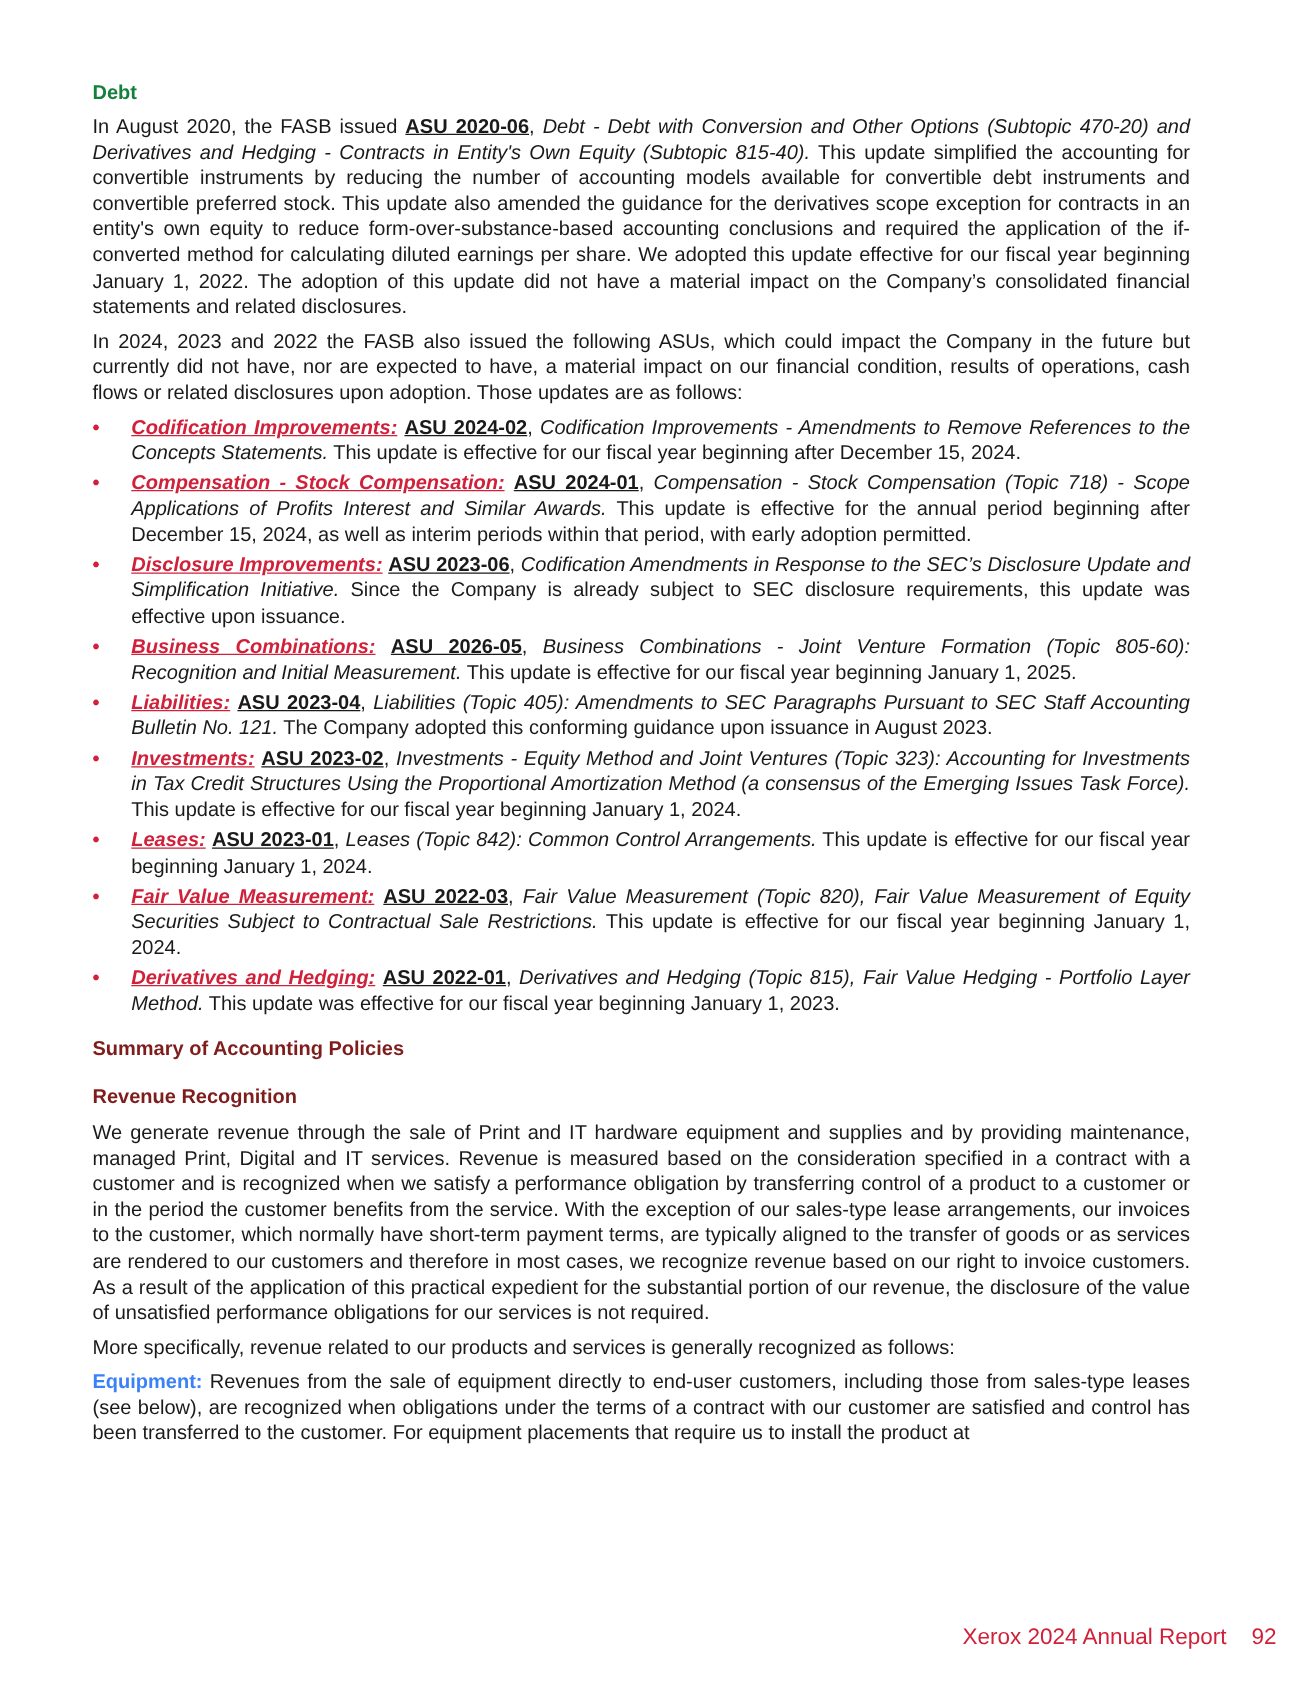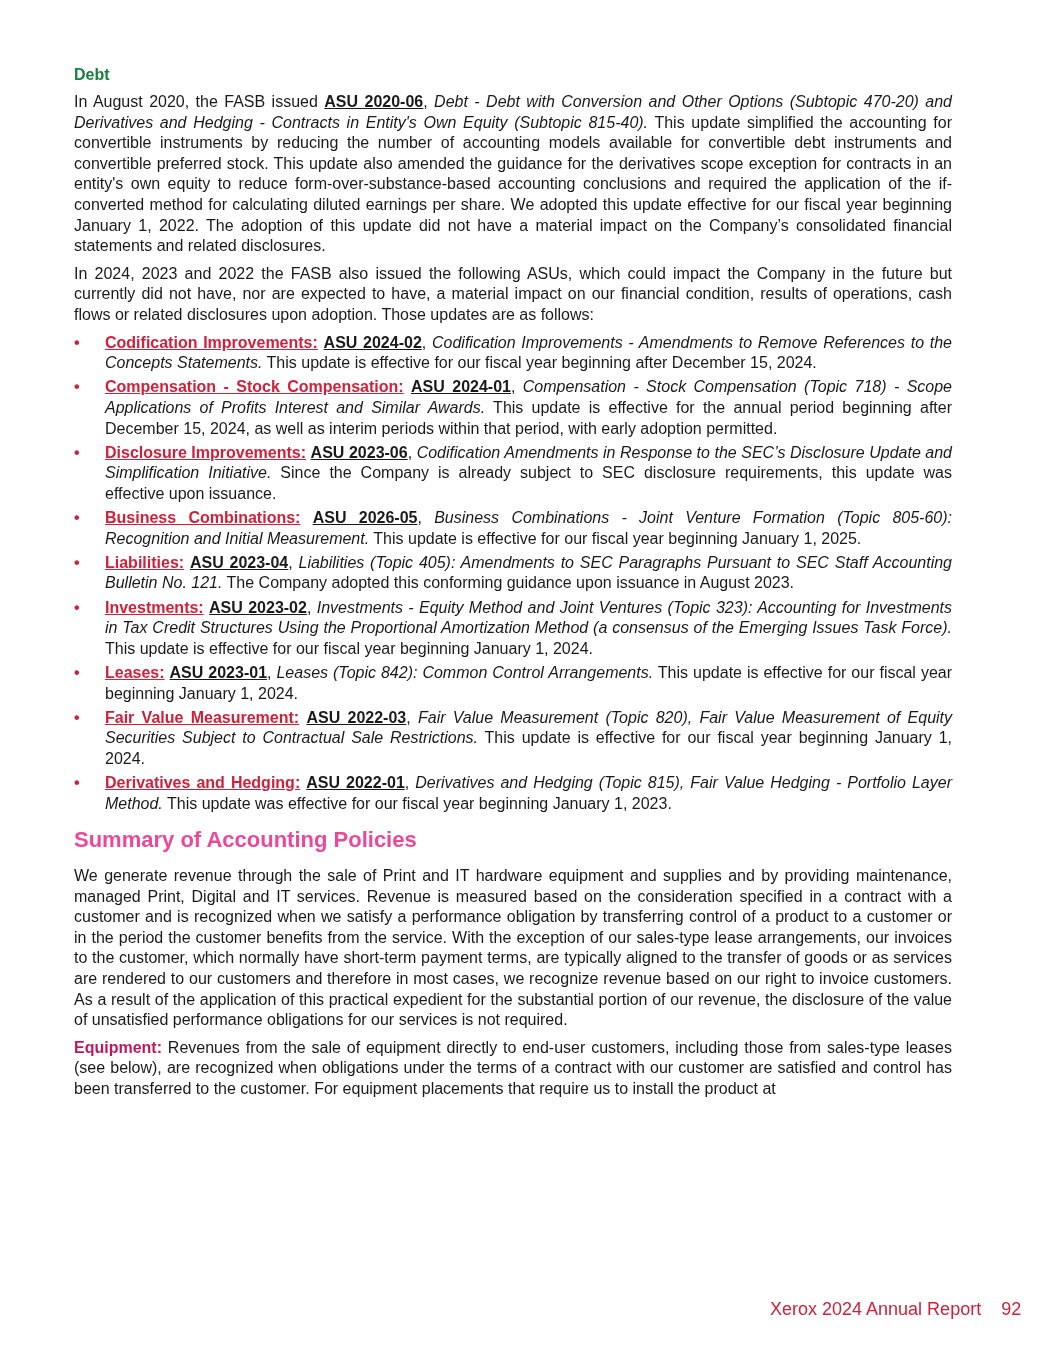--- a/index.html
+++ b/index.html
@@ -2,29 +2,29 @@
 <html><head>
   <meta charset="utf-8">
   <style>
     html, body { margin: 0; padding: 0; background: #ffffff; }
     body {
       width: 1048px; height: 1365px; position: relative; overflow: hidden;
       font-family: "Liberation Sans", sans-serif; color: #1a1a1a;
     }
     .page { position: absolute; left: 74px; top: 64px; width: 878px; }
     .h-small { color: #15803d; font-weight: bold; font-size: 16px; margin: 0 0 7px 0; line-height: 21px; }
-    .h-large { color: #ec4899; font-weight: bold; font-size: 22px; margin: 0; line-height: 24px; }
+    .h-large { color: #7f1d1d; font-weight: bold; font-size: 16px; margin: 0; line-height: 24px; }
     p { margin: 0 0 7px 0; font-size: 16px; line-height: 20.6px; text-align: justify; }
     .asu { font-weight: bold; text-decoration: underline; }
     .it { font-style: italic; }
     ul.bullets { list-style: none; margin: 0 0 0 0; padding: 0; }
     ul.bullets li { position: relative; padding-left: 31px; font-size: 16px; line-height: 20.6px; text-align: justify; margin-bottom: 3.6px; }
     ul.bullets li .dot { position: absolute; left: 0; top: 0; color: #d0203a; font-weight: bold; }
-    .topic { color: #d0203a; font-weight: bold; text-decoration: underline; }
-    .lead { color: #be185d; font-weight: bold; }
+    .topic { color: #d0203a; font-style: italic; font-weight: bold; text-decoration: underline; }
+    .lead { color: #3b82f6; font-weight: bold; }
     .spacer-a { height: 10px; }
     .spacer-b { height: 14px; }
     .footer { position: absolute; top: 1299px; left: 770px; font-size: 18px; color: #d0203a; }
     .footer .num { margin-left: 20px; }
   </style>
 </head>
 <body>
 
 <div class="page">
 
@@ -41,20 +41,22 @@
     <li><span class="dot">•</span><span class="topic">Liabilities:</span> <span class="asu">ASU 2023-04</span><span>, </span><span class="it">Liabilities (Topic 405): Amendments to SEC Paragraphs Pursuant to SEC Staff Accounting Bulletin No. 121.</span><span> The Company adopted this conforming guidance upon issuance in August 2023.</span></li>
     <li><span class="dot">•</span><span class="topic">Investments:</span> <span class="asu">ASU 2023-02</span><span>, </span><span class="it">Investments - Equity Method and Joint Ventures (Topic 323): Accounting for Investments in Tax Credit Structures Using the Proportional Amortization Method (a consensus of the Emerging Issues Task Force).</span><span> This update is effective for our fiscal year beginning January 1, 2024.</span></li>
     <li><span class="dot">•</span><span class="topic">Leases:</span> <span class="asu">ASU 2023-01</span><span>, </span><span class="it">Leases (Topic 842): Common Control Arrangements.</span><span> This update is effective for our fiscal year beginning January 1, 2024.</span></li>
     <li><span class="dot">•</span><span class="topic">Fair Value Measurement:</span> <span class="asu">ASU 2022-03</span><span>, </span><span class="it">Fair Value Measurement (Topic 820), Fair Value Measurement of Equity Securities Subject to Contractual Sale Restrictions.</span><span> This update is effective for our fiscal year beginning January 1, 2024.</span></li>
     <li><span class="dot">•</span><span class="topic">Derivatives and Hedging:</span> <span class="asu">ASU 2022-01</span><span>, </span><span class="it">Derivatives and Hedging (Topic 815), Fair Value Hedging - Portfolio Layer Method.</span><span> This update was effective for our fiscal year beginning January 1, 2023.</span></li>
   </ul>
 
   <div class="spacer-a"></div>
   <div class="h-large">Summary of Accounting Policies</div>
   <div class="spacer-b"></div>
+  <div class="h-large" style="margin-bottom:7px;">Revenue Recognition</div>
 
   <p>We generate revenue through the sale of Print and IT hardware equipment and supplies and by providing maintenance, managed Print, Digital and IT services. Revenue is measured based on the consideration specified in a contract with a customer and is recognized when we satisfy a performance obligation by transferring control of a product to a customer or in the period the customer benefits from the service. With the exception of our sales-type lease arrangements, our invoices to the customer, which normally have short-term payment terms, are typically aligned to the transfer of goods or as services are rendered to our customers and therefore in most cases, we recognize revenue based on our right to invoice customers. As a result of the application of this practical expedient for the substantial portion of our revenue, the disclosure of the value of unsatisfied performance obligations for our services is not required.</p>
+  <p>More specifically, revenue related to our products and services is generally recognized as follows:</p>
   <p><span class="lead">Equipment:</span><span> Revenues from the sale of equipment directly to end-user customers, including those from sales-type leases (see below), are recognized when obligations under the terms of a contract with our customer are satisfied and control has been transferred to the customer. For equipment placements that require us to install the product at</span></p>
 </div>
 
 <div class="footer">
   <span>Xerox 2024 Annual Report</span><span class="num">92</span>
 </div>
 
 </body></html>

